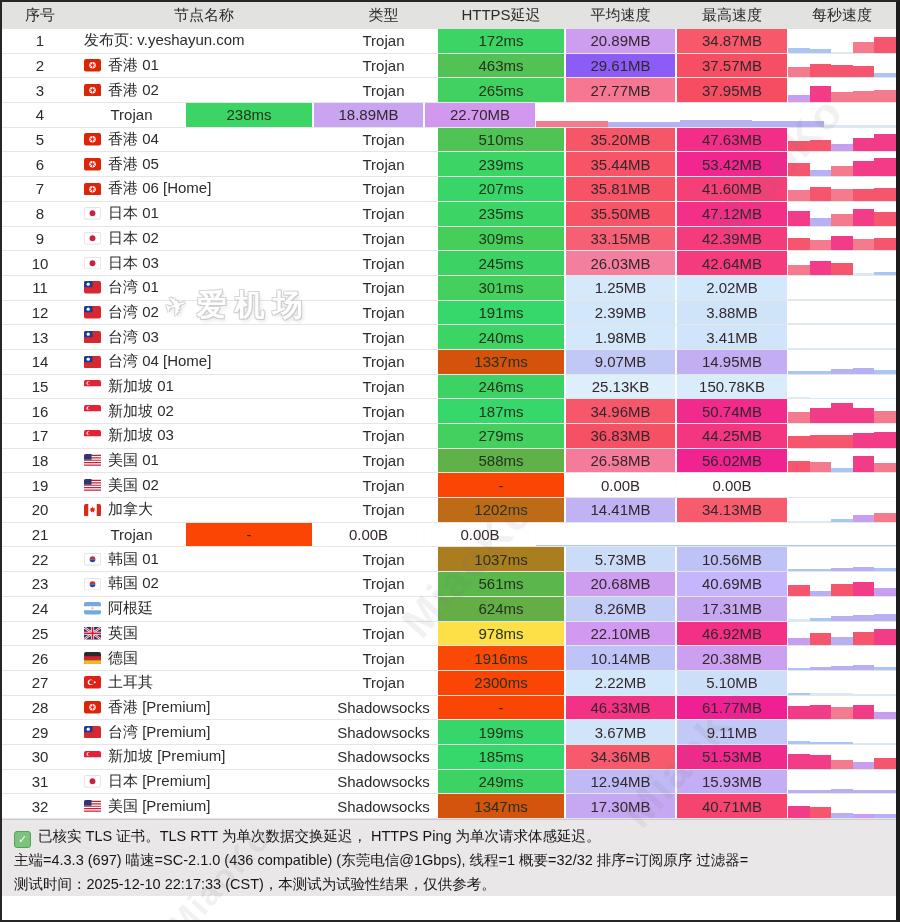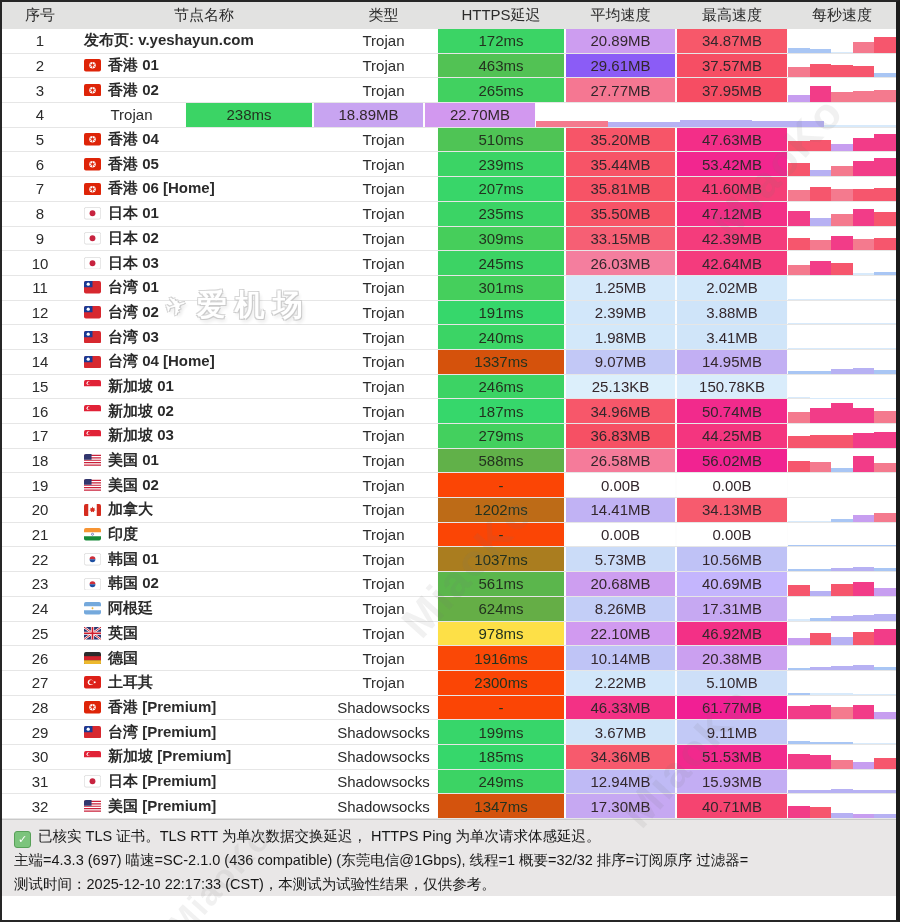--- a/index.html
+++ b/index.html
@@ -14,21 +14,21 @@
     font-size:15px;color:#141414;letter-spacing:.2px;
   }
   .thead{
     display:flex;height:27px;background:#e2e2e1;align-items:center;
     font-size:15px;color:#1b1b1b;font-weight:500;
   }
   .tbody{height:790px;position:relative;background:#fff;}
   .row{display:flex;height:24.6875px;box-sizing:border-box;border-bottom:1px solid #e6e6e6;align-items:stretch;}
   .c{box-sizing:border-box;display:flex;align-items:center;justify-content:center;font-size:15px;color:#2b2b2b;}
   .c.num{width:76px;}
-  .c.name{width:252px;justify-content:flex-start;padding-left:6px;white-space:nowrap;overflow:hidden;font-weight:bold;}
+  .c.name{width:252px;justify-content:flex-start;padding-left:6px;white-space:nowrap;overflow:hidden;}
   .c.type{width:107px;}
   .c.lat{width:128px;padding:0;}
   .c.avg{width:111px;padding:0;}
   .c.max{width:112px;padding:0;}
   .c.bars{flex:1;padding:0;align-items:flex-end;justify-content:flex-start;}
   .th{background:none;}
   .pill{
     width:100%;height:100%;display:flex;align-items:center;justify-content:center;
     border-left:1px solid #fdfdfd;border-right:1px solid #fdfdfd;box-sizing:border-box;
     font-size:15px;color:#33272c;
@@ -658,31 +658,20 @@
         <div class="c bars">
           <i class="bar" style="height:2.0%;background:#d8eafb"></i>
           <i class="bar" style="height:3.0%;background:#d8eafb"></i>
           <i class="bar" style="height:10.0%;background:#a9c6f4"></i>
           <i class="bar" style="height:30.0%;background:#c79ef0"></i>
           <i class="bar" style="height:35.0%;background:#f47a8e"></i>
         </div>
       </div>
       <div class="row">
         <div class="c num">21</div>
-        <div class="c name">
-          <span class="flag">
-            <svg viewBox="0 0 18 13" xmlns="http://www.w3.org/2000/svg">
-              <rect width="18" height="13" rx="2" fill="#fff"></rect>
-              <path d="M0 4.3V2a2 2 0 0 1 2-2h14a2 2 0 0 1 2 2v2.3z" fill="#f79433"></path>
-              <path d="M0 8.7h18V11a2 2 0 0 1-2 2H2a2 2 0 0 1-2-2z" fill="#178a38"></path>
-              <circle cx="9" cy="6.5" r="1.1" fill="none" stroke="#2a3399" stroke-width=".6"></circle>
-            </svg>
-          </span>
-          <span>印度</span>
-        </div>
         <div class="c type">Trojan</div>
         <div class="c lat">
           <div class="pill" style="background:#fb4505">-</div>
         </div>
         <div class="c avg">
           <div class="pill" style="background:#ffffff">0.00B</div>
         </div>
         <div class="c max">
           <div class="pill" style="background:#ffffff">0.00B</div>
         </div>

